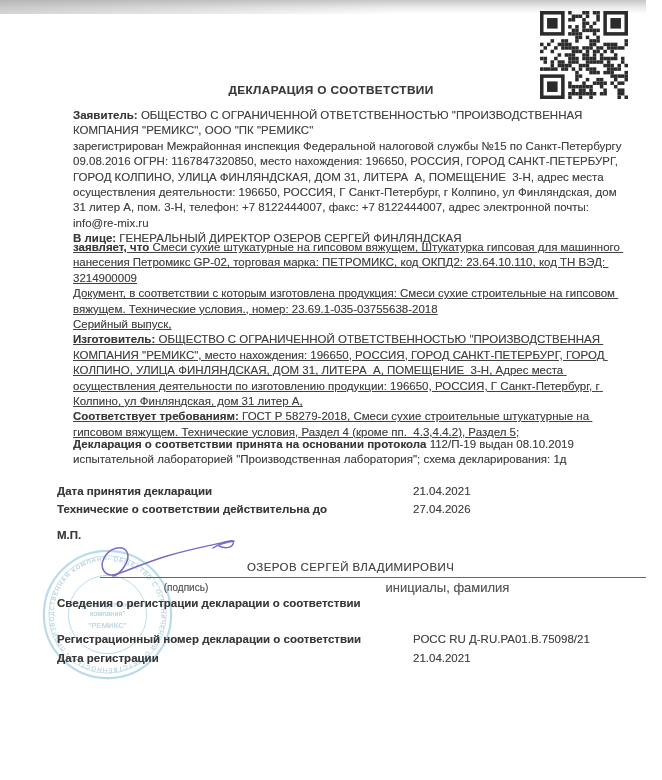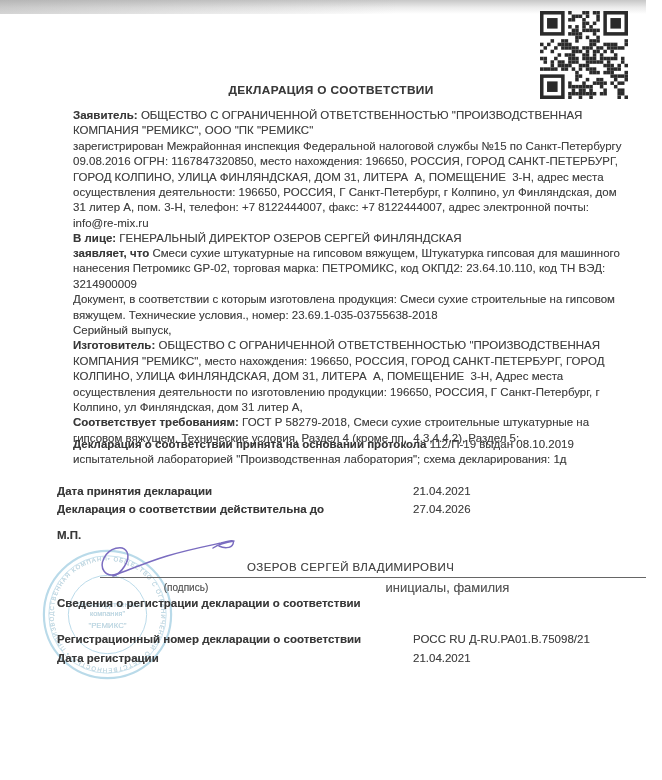--- a/index.html
+++ b/index.html
@@ -17,21 +17,21 @@
   }
   .qr{position:absolute;left:540px;top:11px;width:88px;height:88px;}
   .doc-title{
     position:absolute;left:0;top:83px;width:662px;text-align:center;
     font-weight:700;color:#3a3a3a;letter-spacing:.4px;font-size:11.8px;
   }
   .col{position:absolute;left:57px;width:570px;}
   .b{font-weight:700;color:#383838;}
   .txt{white-space:pre-wrap;margin-left:16px;}
   .blk-applicant{top:108px;}
-  .blk-declares{top:246px;}
+  .blk-declares{top:240px;text-decoration:underline;}
   .blk-basis{top:437px;}
   .row{display:flex;align-items:center;}
   .row .lbl{width:356px;flex:none;}
   .row .val{flex:1;}
   .blk-dates{top:484px;}
   .blk-dates .row{margin-bottom:3px;}
   .mp{position:absolute;left:57px;top:528px;font-weight:700;color:#383838;}
   .stamp{
     position:absolute;left:39px;top:546px;width:137px;height:137px;
     color:#8fc4dc;opacity:.62;filter:blur(.3px);z-index:1;pointer-events:none;
@@ -301,21 +301,21 @@
   <div class="col blk-basis">
     <div class="txt"><span class="b">Декларация о соответствии принята на основании протокола</span><span> 112/П-19 выдан 08.10.2019 испытательной лабораторией "Производственная лаборатория"; схема декларирования: 1д</span></div>
   </div>
 
   <div class="col blk-dates">
     <div class="row">
       <div class="lbl b">Дата принятия декларации</div>
       <div class="val">21.04.2021</div>
     </div>
     <div class="row">
-      <div class="lbl b">Декларация о соответствии действительна до</div>
+      <div class="lbl b">Технические о соответствии действительна до</div>
       <div class="val">27.04.2026</div>
     </div>
   </div>
 
   <div class="mp">М.П.</div>
 
   <svg class="stamp" viewBox="0 0 140 140">
     <circle cx="70" cy="70" r="65" fill="none" stroke="currentColor" stroke-width="2.2"></circle>
     <circle cx="70" cy="70" r="60" fill="none" stroke="currentColor" stroke-width="0.8"></circle>
     <circle cx="70" cy="70" r="40" fill="none" stroke="currentColor" stroke-width="1"></circle>

